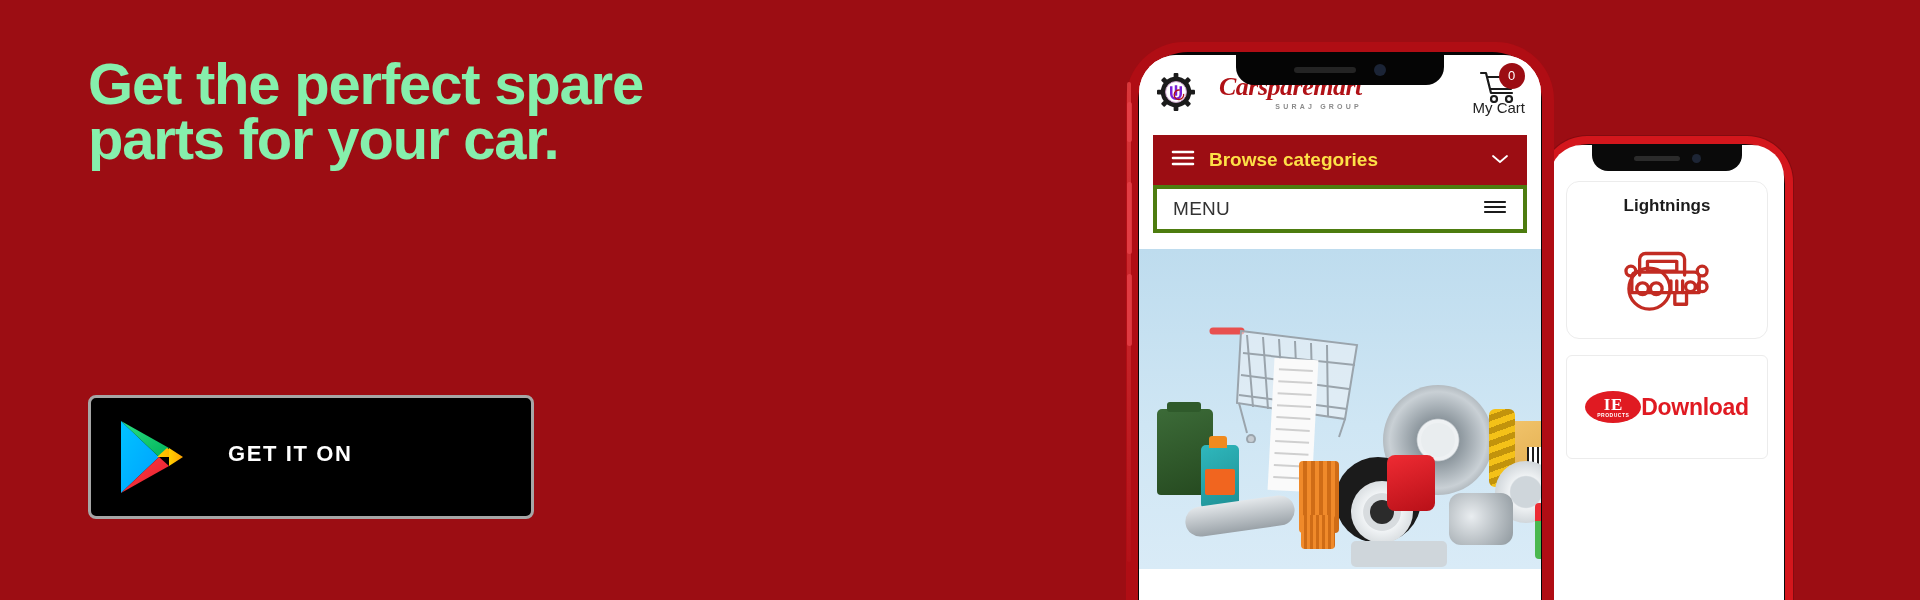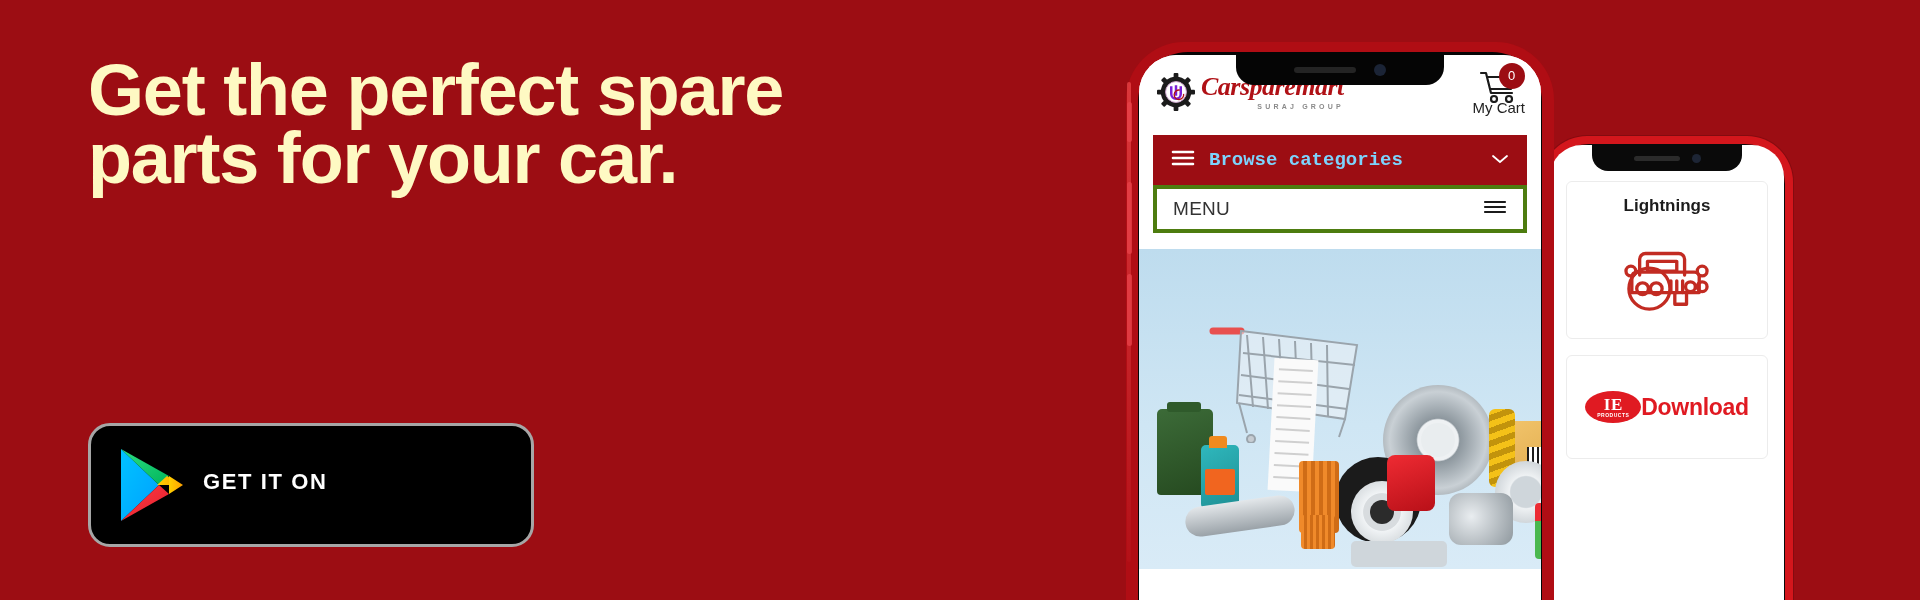--- a/index.html
+++ b/index.html
@@ -12,22 +12,22 @@
   }
 
   
   .promo {
     position: absolute;
     left: 88px;
     top: 56px;
     width: 1000px;
   }
   .headline {
-    color: #fef9c3;
-    font-size: 72px;
+    color: #86efac;
+    font-size: 58px;
     line-height: 0.95;
     font-weight: bold;
     letter-spacing: -1.2px;
     white-space: pre-line;
   }
   .subhead {
     color: #ffffff;
     font-size: 46px;
     font-weight: 300;
     letter-spacing: 0px;
@@ -36,27 +36,26 @@
 
   
   .gp-badge {
     position: absolute;
     left: 88px;
     top: 395px;
     width: 446px;
     height: 124px;
     background: #000000;
     border: 3px solid #a6a6a6;
-    border-radius: 22px;
+    border-radius: 8px;
     display: flex;
     align-items: center;
     padding: 0 26px;
-    gap: 16px;
+    gap: 41px;
     cursor: pointer;
-    margin-top: 28px;
   }
   .gp-logo { width: 70px; height: 78px; flex: 0 0 auto; }
   .gp-text { display: flex; flex-direction: column; justify-content: center; }
   .gp-small {
     color: #ffffff;
     font-size: 22px;
     font-weight: 600;
     letter-spacing: 1.6px;
     line-height: 1;
     margin-bottom: 6px;
@@ -109,21 +108,21 @@
     gap: 12px;
     z-index: 4;
   }
   .p2-speaker { width: 46px; height: 5px; background: #2b2b2b; border-radius: 3px; }
   .p2-cam { width: 9px; height: 9px; border-radius: 50%; background: #1d2535; }
 
   .cat-card {
     margin: 36px 16px 0 16px;
     background: #fff;
     border: 1px solid #ececec;
-    border-radius: 6px;
+    border-radius: 13px;
     padding: 14px 10px 18px;
     text-align: center;
   }
   .cat-title {
     font-size: 17px;
     font-weight: bold;
     color: #1c1c1c;
     margin-bottom: 16px;
   }
   .cat-icon { display: block; margin: 0 auto; }
@@ -212,21 +211,21 @@
 
   
   .app-header {
     height: 74px;
     display: flex;
     align-items: center;
     justify-content: space-between;
     padding: 0 16px 0 18px;
     background: #fff;
   }
-  .logo-wrap { display: flex; align-items: center; gap: 6px; }
+  .logo-wrap { display: flex; align-items: center; gap: 24px; }
   .logo-gear { width: 38px; height: 38px; flex: 0 0 auto; }
   .logo-txt { display: flex; flex-direction: column; }
   .logo-name {
     color: #b01116;
     font-family: "Liberation Serif", serif;
     font-style: italic;
     font-weight: bold;
     font-size: 26px;
     line-height: 1;
     letter-spacing: -0.5px;
@@ -257,26 +256,25 @@
   .browse-bar {
     margin: 6px 14px 0;
     height: 50px;
     background: #9c0d13;
     display: flex;
     align-items: center;
     padding: 0 18px;
     cursor: pointer;
   }
   .browse-label {
-    color: #7dd3fc;
+    color: #fde047;
     font-size: 19px;
     font-weight: bold;
     margin-left: 14px;
     flex: 1;
-    font-family: Liberation Mono, monospace;
   }
 
   .menu-bar {
     margin: 0 14px 0;
     height: 48px;
     border: 4px solid #4d7c0f;
     display: flex;
     align-items: center;
     justify-content: space-between;
     padding: 0 16px;

